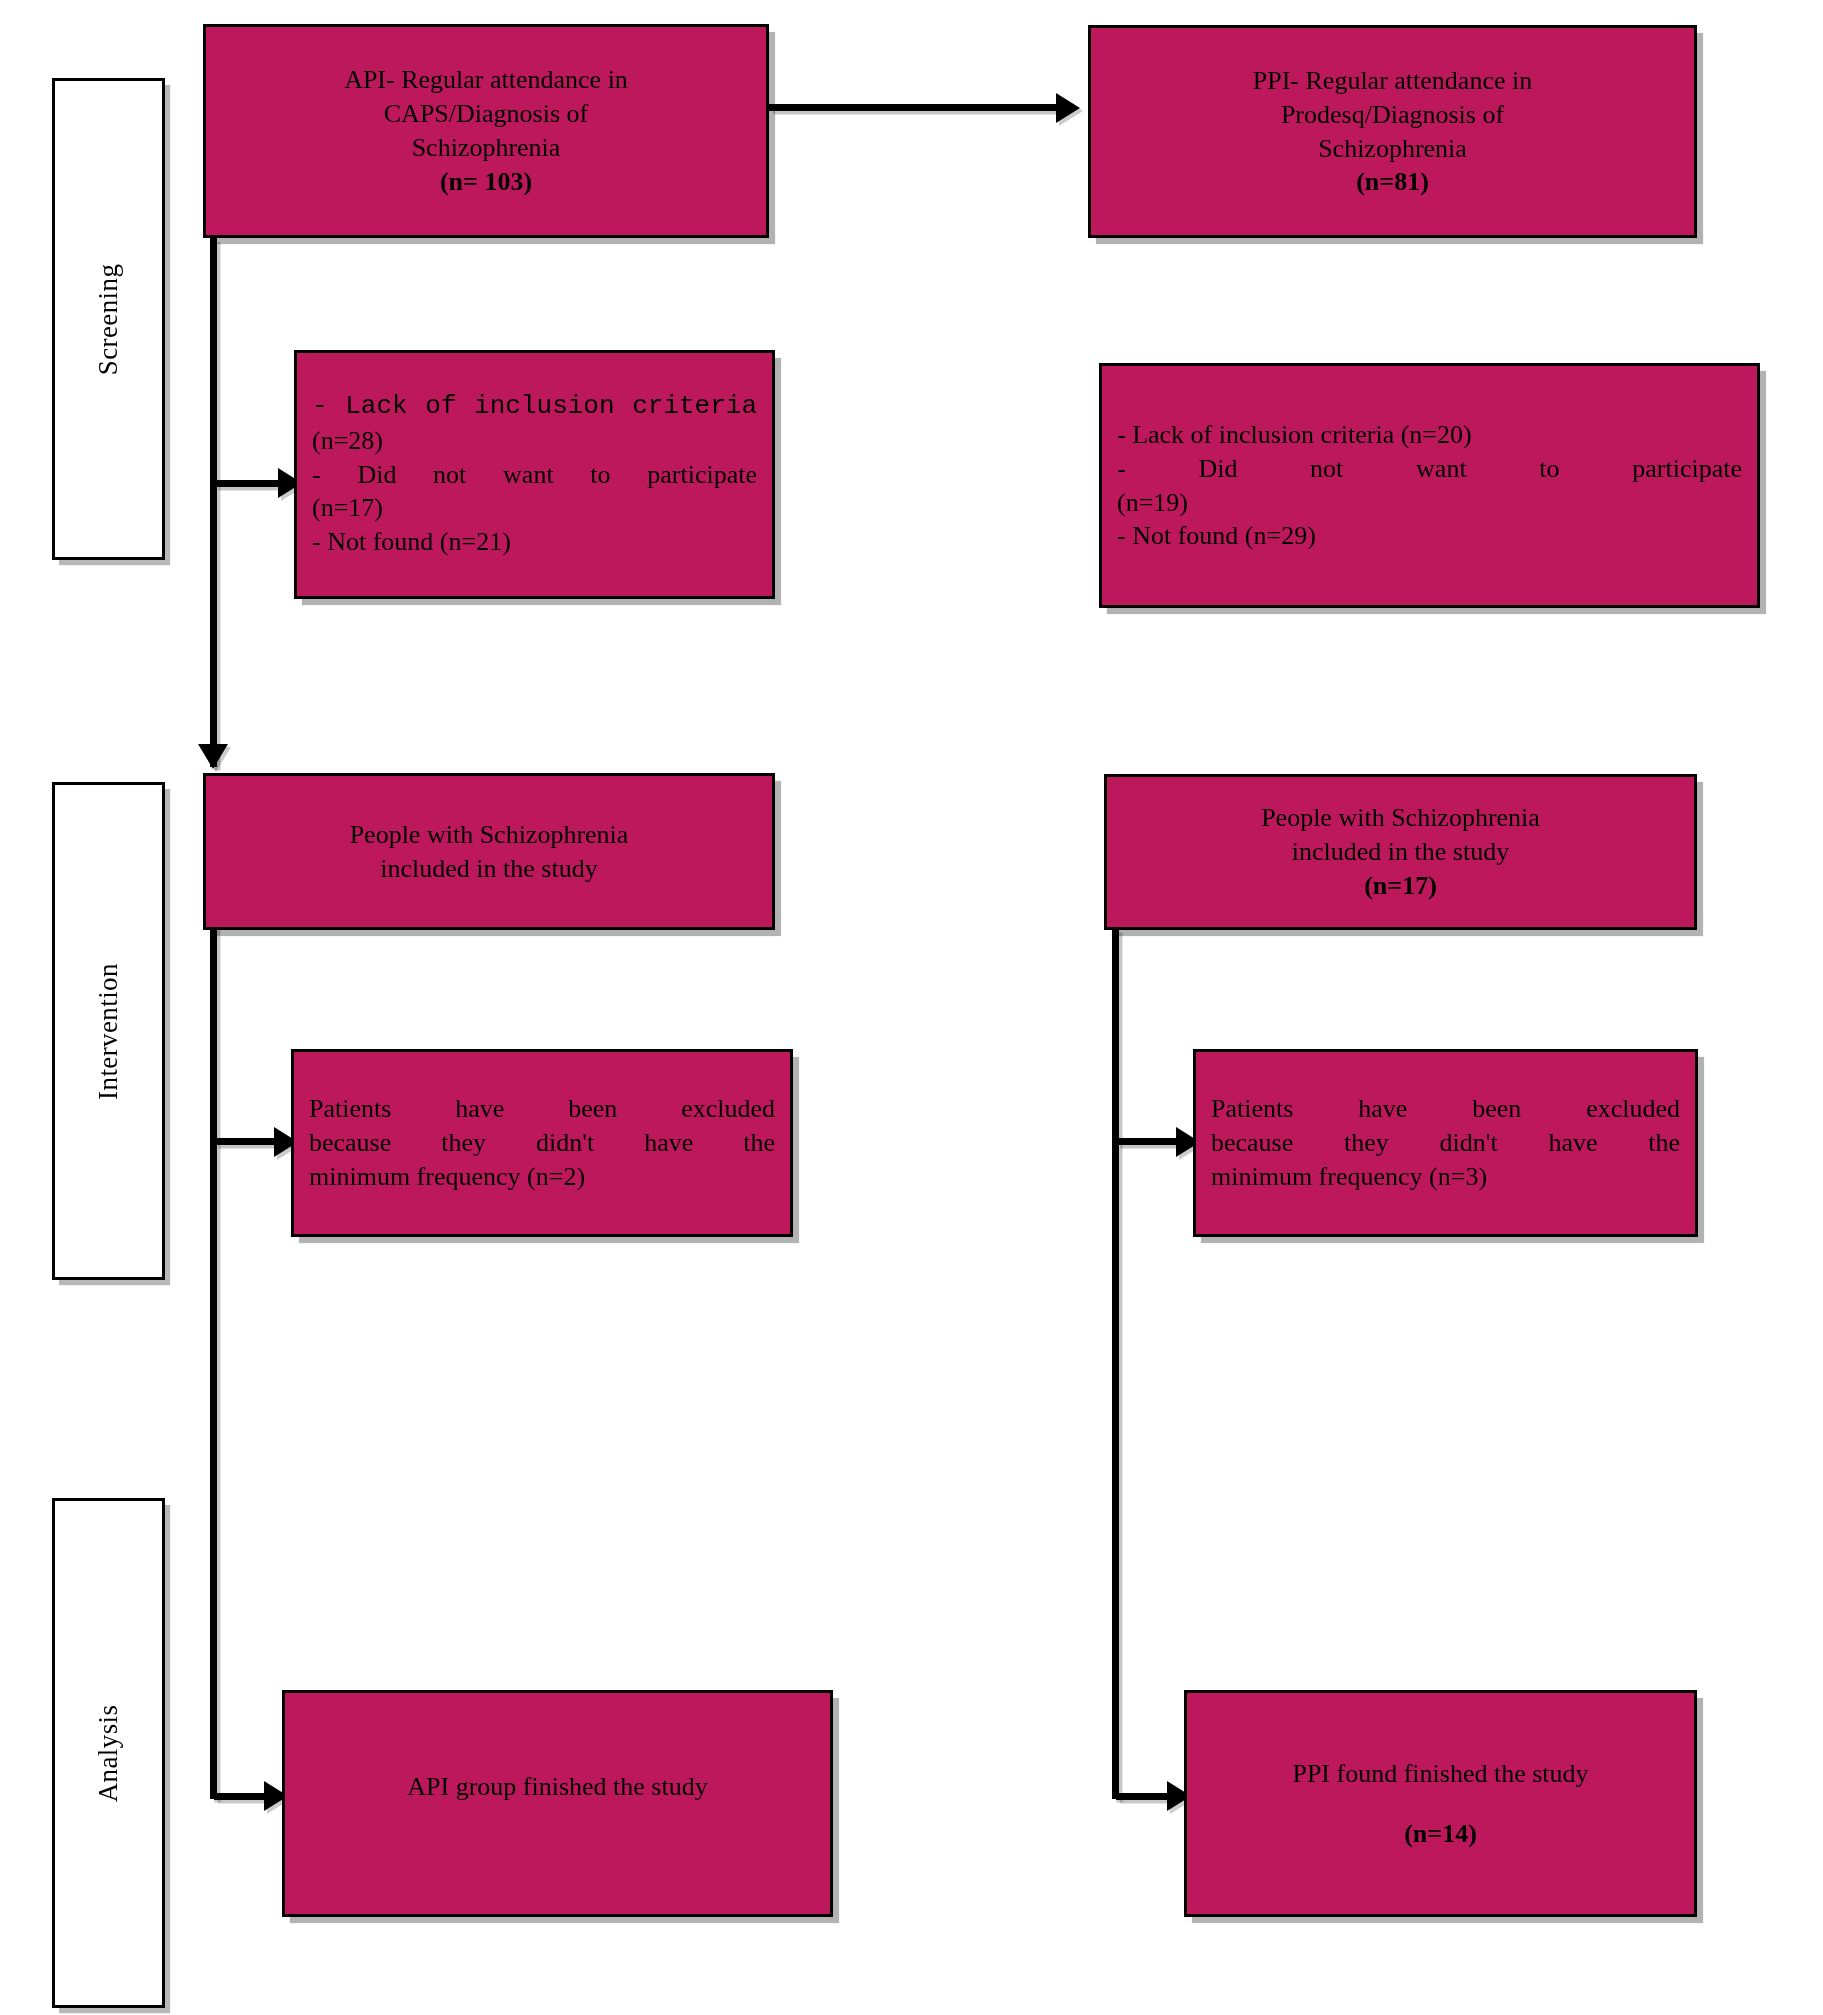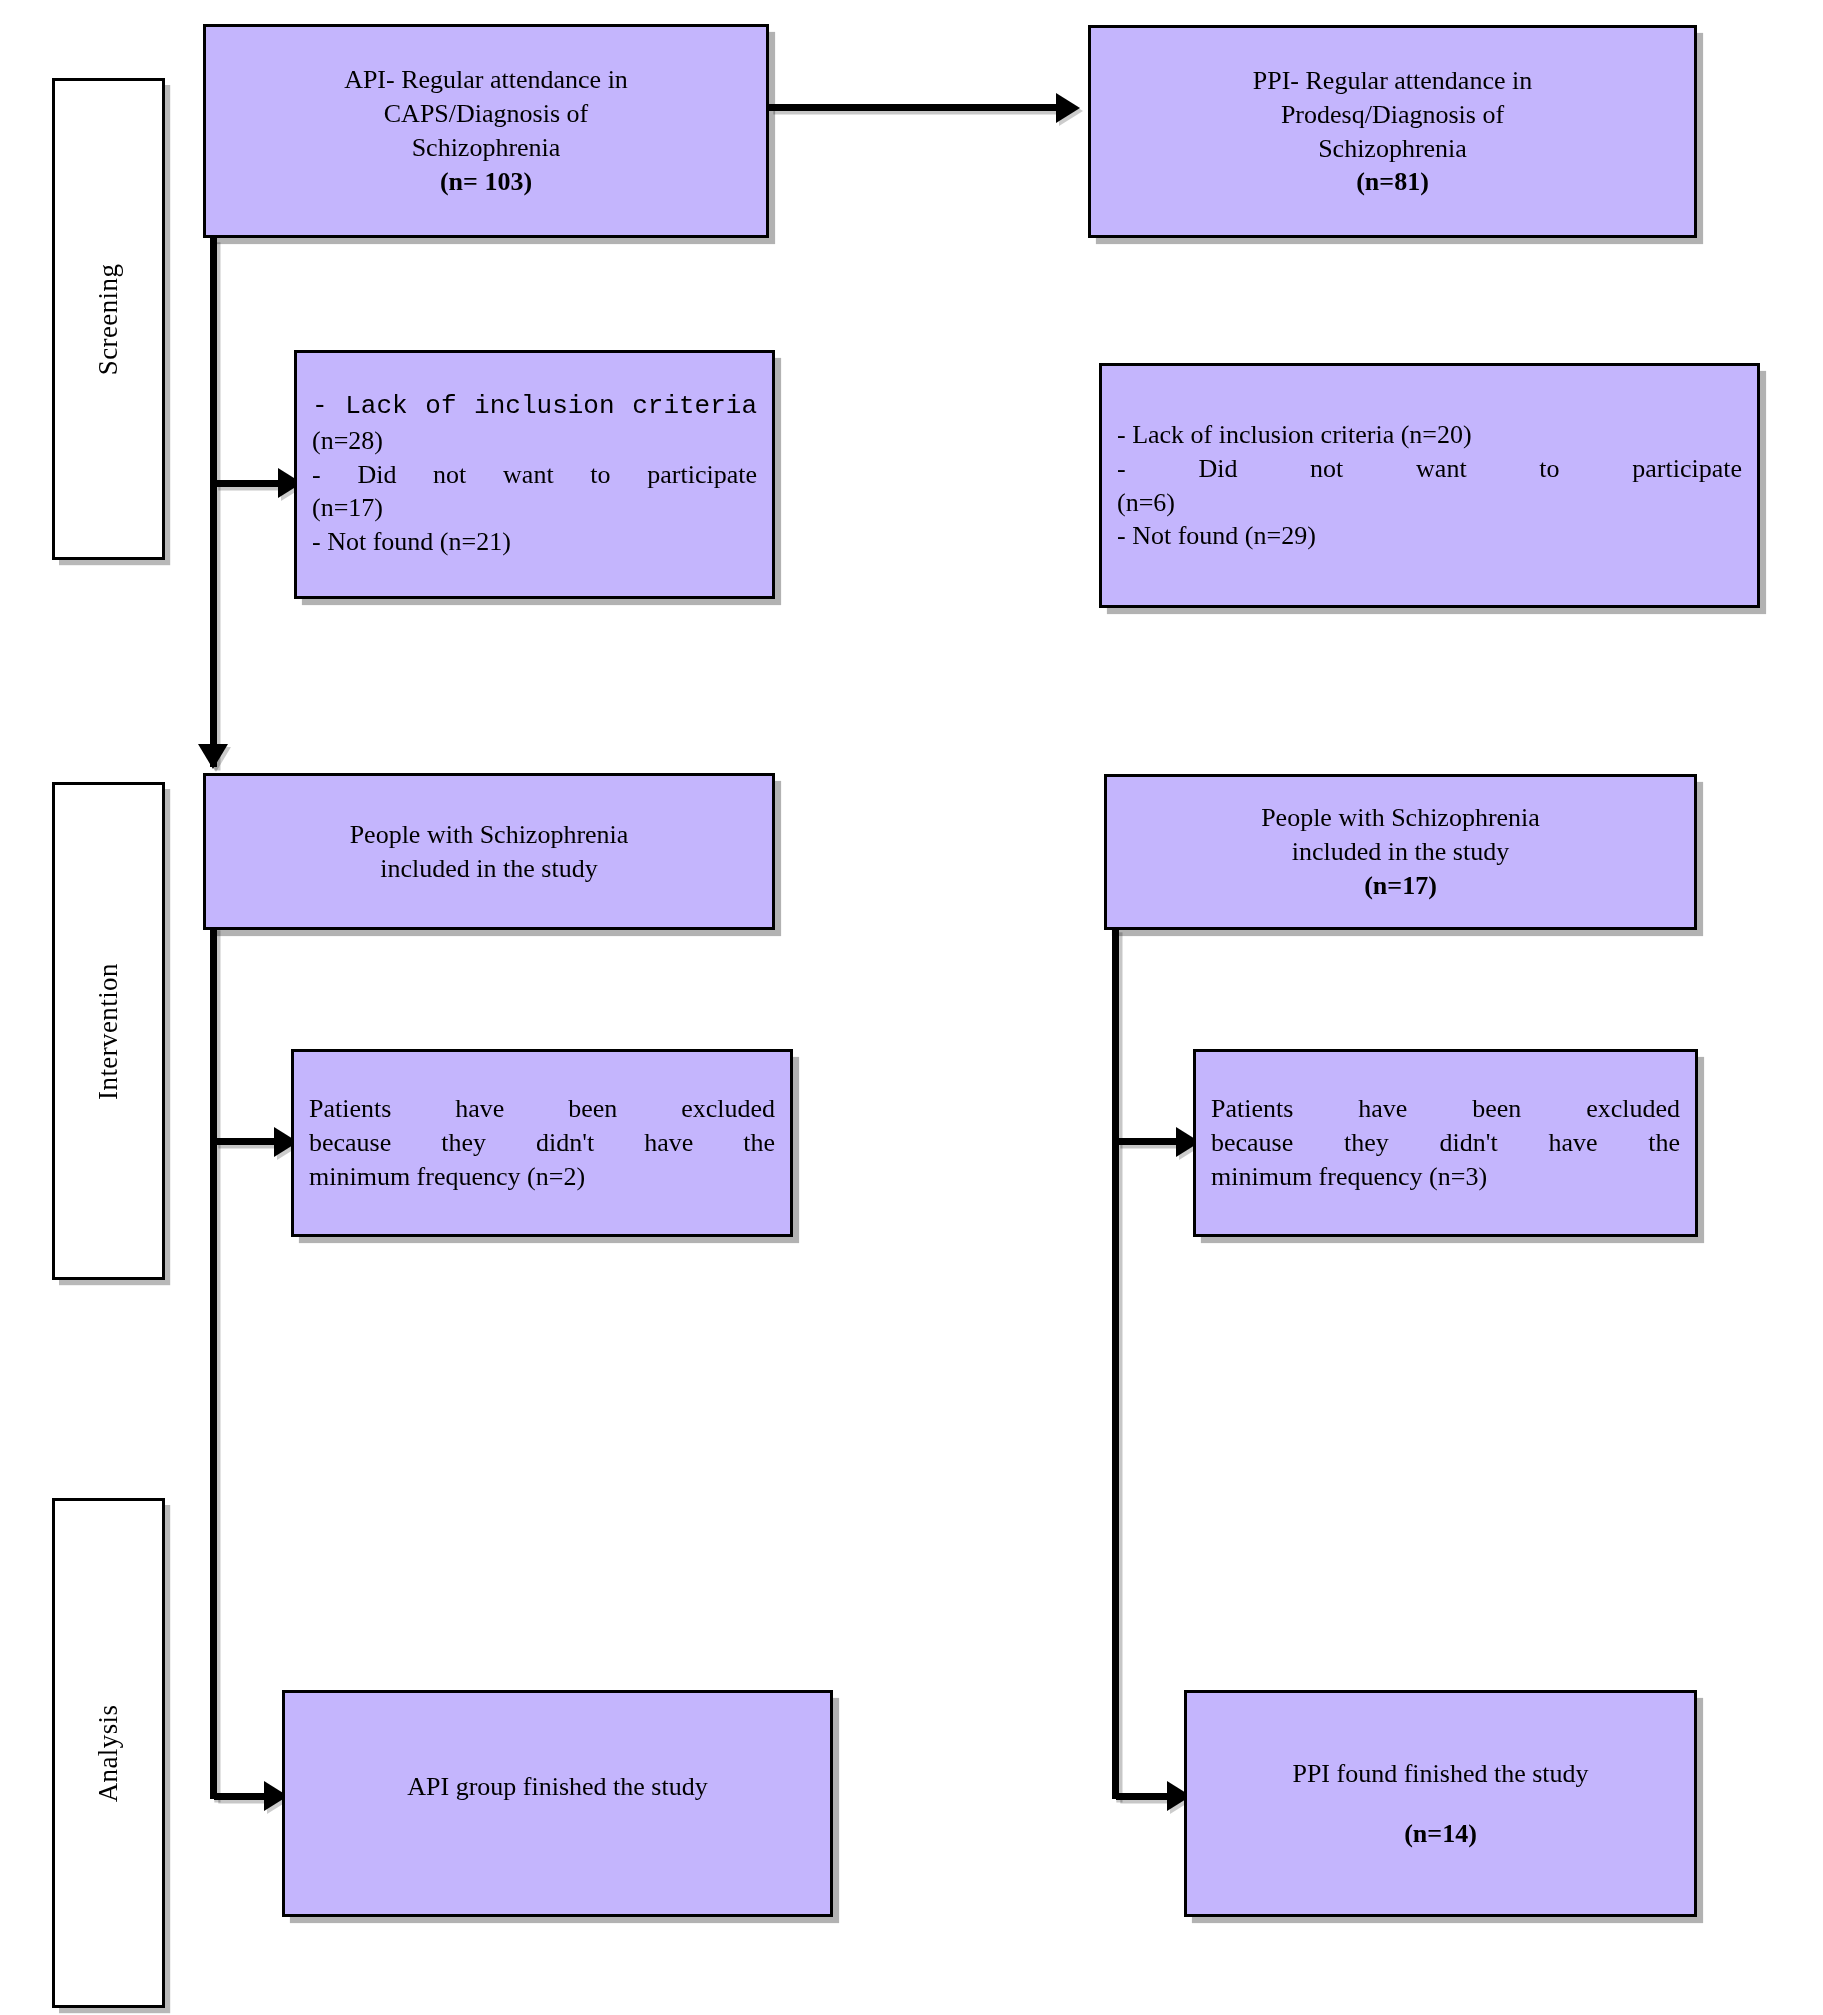--- a/index.html
+++ b/index.html
@@ -9,21 +9,21 @@
     width:1824px;height:2015px;
     background:#ffffff;
     font-family:"Liberation Serif","DejaVu Serif",serif;
     color:#000000;
     overflow:hidden;
   }
   
   .box{
     position:absolute;
     box-sizing:border-box;
-    background:#c4b5fd;
+    background:#be185d;
     border:3.1px solid #000000;
     box-shadow:7px 7px 0 -0.9px rgba(0,0,0,0.30);
     display:flex;
     flex-direction:column;
     justify-content:center;
     align-items:flex-end;
   }
   .box .ln{
     display:block;
     width:100%;
@@ -150,21 +150,21 @@
   <div class="box center pad" style="left:1088px;top:25px;width:609px;height:213px;font-family:Liberation Serif, serif;">
     <span class="ln">PPI- Regular attendance in</span>
     <span class="ln">Prodesq/Diagnosis of</span>
     <span class="ln">Schizophrenia</span>
     <span class="ln bold">(n=81)</span>
   </div>
 
   <div class="box left pad" style="left:1099px;top:363px;width:661px;height:245px;">
     <span class="ln">- Lack of inclusion criteria (n=20)</span>
     <span class="ln" style="text-align:justify;text-align-last:justify;">-  Did  not  want  to  participate</span>
-    <span class="ln">(n=6)</span>
+    <span class="ln">(n=19)</span>
     <span class="ln">- Not found (n=29)</span>
   </div>
 
   <div class="box center pad" style="left:1104px;top:774px;width:593px;height:156px;">
     <span class="ln">People with Schizophrenia</span>
     <span class="ln">included in the study</span>
     <span class="ln bold">(n=17)</span>
   </div>
 
   <div class="box just pad" style="left:1193px;top:1049px;width:505px;height:188px;">

